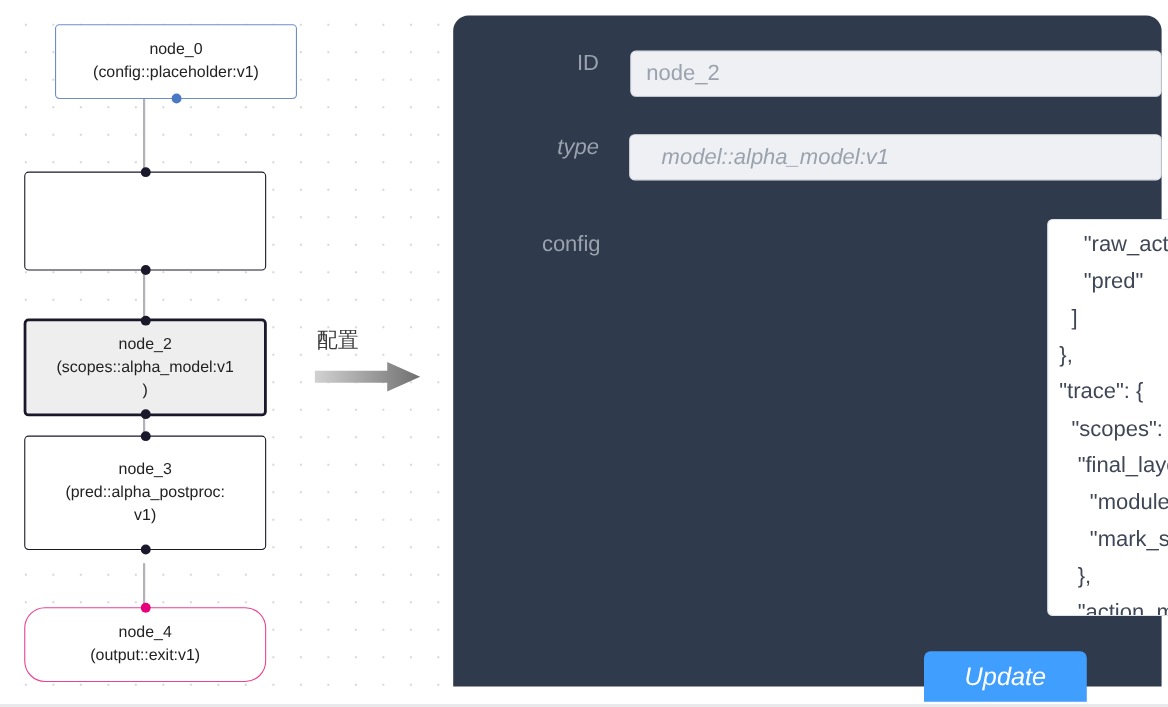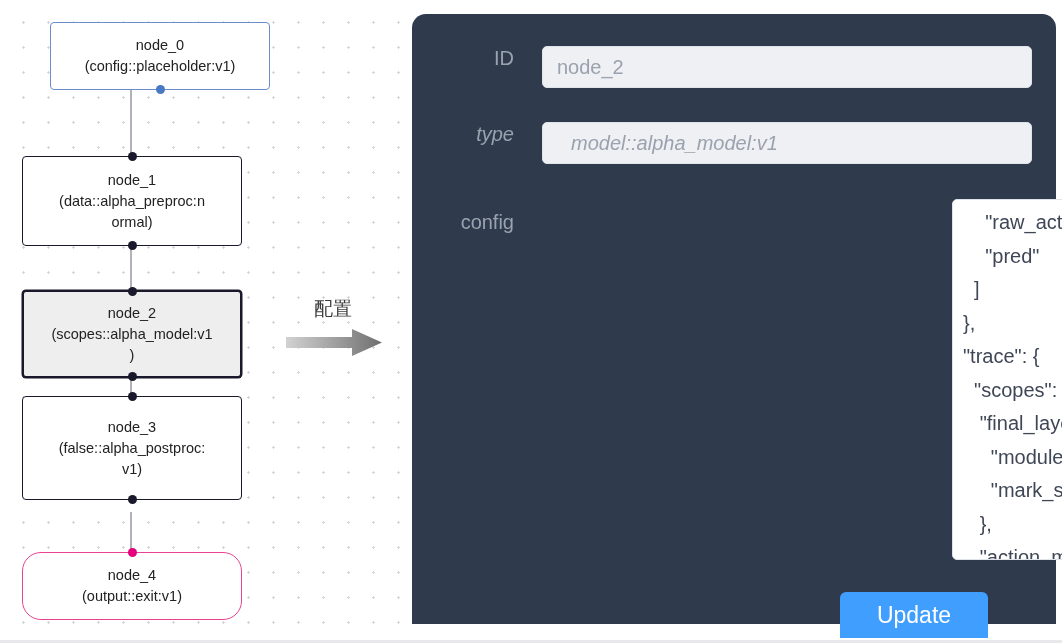--- a/index.html
+++ b/index.html
@@ -65,21 +65,21 @@
   .edge{
     position:absolute;
     width:2px;
     background:#b1b1b7;
     left:131px;margin-left:-1px;
   }
 
   
   #arrow-group{ position:absolute; left:286px; top:296px; width:110px; height:70px; }
   #arrow-label{
-    position:absolute;left:28px;top:0;
+    position:absolute;left:2px;top:0;
     font-size:19px;color:#3b3b3b;
     font-family:Liberation Serif, serif;
   }
   #arrow-shape{ position:absolute;left:0;top:32px; }
 
   
   #panel{
     position:absolute;
     left:412px;top:14px;width:644px;height:610px;
     background:#2f3a4d;
@@ -87,20 +87,21 @@
     box-sizing:border-box;
   }
   .row{ position:absolute; display:flex; align-items:flex-start; }
   .lbl{
     width:102px;text-align:right;
     color:#9aa2ae;
     font-size:20px;
     line-height:24px;
     padding-right:0;
     user-select:none;
+    margin-left:32px;
   }
   .field{
     margin-left:28px;
     box-sizing:border-box;
     background:#eef0f4;
     border:1px solid #dfe3ea;
     border-radius:5px;
     color:#9aa2ae;
     font-size:20px;
   }
@@ -132,20 +133,21 @@
     width:148px;height:46px;
     background:#409eff;
     border:none;border-radius:6px 6px 0 0;
     color:#ffffff;
     font-size:23px;
     font-family:"Liberation Sans","DejaVu Sans",sans-serif;
     text-align:center;
     line-height:44px;
     cursor:pointer;
     padding:0;
+    font-style:italic;
   }
 
   #bottom-edge{
     position:absolute;left:0;bottom:0;width:1062px;height:3px;
     background:#e9e9ec;
   }
 </style>
 </head>
 <body>
 
@@ -161,43 +163,38 @@
 
   <div class="node input" id="node0" style="left:22px;top:22px;width:220px;height:68px;">
     <div>
       <div>node_0</div>
       <div>(config::placeholder:v1)</div>
     </div>
     <span class="port bot blue"></span>
   </div>
 
   <div class="node" id="node1" style="left:22px;top:156px;width:220px;height:90px;">
-    <div>
-      <div>node_1</div>
-      <div>(data::alpha_preproc:n</div>
-      <div>ormal)</div>
-    </div>
     <span class="port top"></span>
     <span class="port bot"></span>
   </div>
 
   <div class="node sel" id="node2" style="left:22px;top:290px;width:220px;height:88px;">
     <div>
       <div>node_2</div>
       <div>(scopes::alpha_model:v1</div>
       <div>)</div>
     </div>
     <span class="port top"></span>
     <span class="port bot"></span>
   </div>
 
   <div class="node" id="node3" style="left:22px;top:396px;width:220px;height:104px;text-align:center;">
     <div>
       <div>node_3</div>
-      <div>(false::alpha_postproc:</div>
+      <div>(pred::alpha_postproc:</div>
       <div>v1)</div>
     </div>
     <span class="port top"></span>
     <span class="port bot"></span>
   </div>
 
   <div class="node output" id="node4" style="left:22px;top:552px;width:220px;height:68px;">
     <div>
       <div>node_4</div>
       <div>(output::exit:v1)</div>

